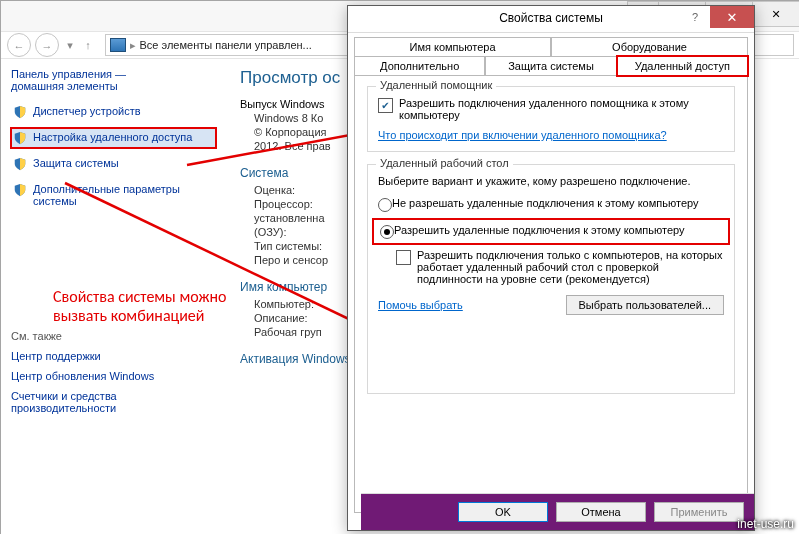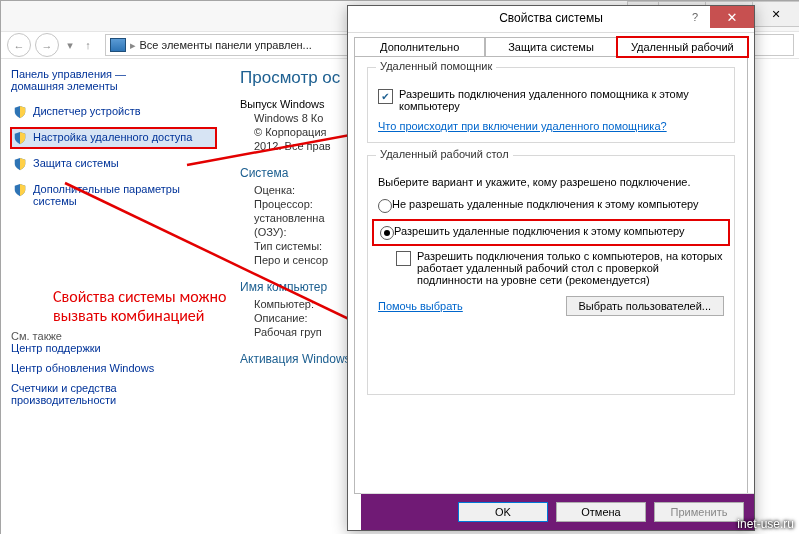--- a/index.html
+++ b/index.html
@@ -18,21 +18,21 @@
   .addr .sep{color:#888}
   .addr .crumb{color:#222}
   .addr .monicon{width:14px;height:12px;background:linear-gradient(#5b9bd5,#2e74b5);border:1px solid #1f4e79}
   .body{display:flex;position:absolute;top:57px;bottom:0;left:0;right:0}
   .leftpane{width:205px;padding:10px 10px}
   .cp-home{color:#003399;margin-bottom:10px}
   .sideitem{display:flex;align-items:flex-start;gap:6px;padding:3px 2px;color:#003399;margin-bottom:6px}
   .sideitem.sel{background:#d7e4f4;outline:2px solid #e30000;outline-offset:-1px;padding-right:6px}
   .shield{width:14px;height:14px;flex-shrink:0}
   .sm-also{margin-top:120px;color:#555}
-  .sm-also .hdr{}
+  .sm-also .hdr{margin-bottom:8px}
   .sm-also .lnk{color:#003399;margin-bottom:8px}
   .main{flex:1;padding:10px 14px}
   .main h2{color:#1e6091;font-weight:400;font-size:17px;margin:0 0 10px}
   .kv{margin:2px 0;color:#333}
   .kv .lbl{display:inline-block;width:140px}
   .sect{color:#1e6091;margin:14px 0 4px;font-size:12px}
   .redtxt{position:absolute;color:#e30000;font-size:16px;font-family:Calibri,Arial,sans-serif;z-index:5;line-height:1.2}
   
   .dialog{position:absolute;left:346px;top:4px;width:406px;height:524px;background:#fff;border:1px solid #5b5b5b;box-shadow:0 3px 14px rgba(0,0,0,.3);z-index:10}
   .dlg-cap{height:26px;background:#fff;position:relative;border-bottom:1px solid #dcdcdc}
@@ -40,21 +40,21 @@
   .dlg-close{position:absolute;right:0;top:0;width:44px;height:22px;background:#c75050;color:#fff;display:flex;align-items:center;justify-content:center;font-size:13px}
   .dlg-help{position:absolute;right:44px;top:0;width:30px;height:22px;display:flex;align-items:center;justify-content:center;color:#666}
   .tabs{padding:4px 6px 0}
   .tabrow{display:flex;margin-bottom:-1px}
   .tab{border:1px solid #b9b9b9;background:#fff;padding:3px 0;text-align:center;font-size:11px;position:relative}
   .tab.active{background:#fff;border-bottom-color:#fff;z-index:2}
   .tabrow.top .tab{flex:1}
   .tabrow.bot .tab{flex:1}
   .tab.remote{outline:2px solid #e30000;outline-offset:-1px}
   .tabpage{border:1px solid #b9b9b9;padding:10px 12px 8px;background:#fff}
-  .group{border:1px solid #d8d8d8;padding:20px 10px 10px;margin-bottom:12px;position:relative}
+  .group{border:1px solid #d8d8d8;padding:10px 10px 10px;margin-bottom:12px;position:relative}
   .group .legend{position:absolute;top:-8px;left:8px;background:#fff;padding:0 4px;color:#333}
   .chk{display:flex;align-items:flex-start;gap:6px;margin-bottom:8px}
   .chkbox{width:13px;height:13px;border:1px solid #5b5b5b;display:inline-flex;align-items:center;justify-content:center;font-size:10px;color:#1e6091;flex-shrink:0;margin-top:1px}
   .link{color:#0066cc;text-decoration:underline}
   .btn{border:1px solid #adadad;background:#f0f0f0;padding:3px 12px;font-size:11px;min-width:64px;text-align:center}
   .btns-bottom{display:flex;gap:8px;justify-content:flex-end;padding:8px 10px;background:#701a75;border-top:1px solid #dcdcdc;position:absolute;bottom:0;left:13px;right:0}
   .radio{display:flex;align-items:flex-start;margin:8px 0}
   .rcirc{width:12px;height:12px;border:1px solid #5b5b5b;border-radius:50%;flex-shrink:0;margin-top:1px;display:flex;align-items:center;justify-content:center}
   .rcirc.on::after{content:"";width:6px;height:6px;border-radius:50%;background:#000}
   .radio.sel{outline:2px solid #e30000;padding:4px 6px;margin:6px -4px}
@@ -181,24 +181,28 @@
   </svg>
 
   <div class="dialog">
     <div class="dlg-cap">
       <span class="dtitle">Свойства системы</span>
       <div class="dlg-help">?</div>
       <div class="dlg-close">✕</div>
     </div>
 
     <div class="tabs">
+      <div class="tabrow top">
+        <div class="tab">Имя компьютера</div>
+        <div class="tab">Оборудование</div>
+      </div>
       <div class="tabrow bot">
         <div class="tab">Дополнительно</div>
         <div class="tab">Защита системы</div>
-        <div class="tab active remote">Удаленный рабочий</div>
+        <div class="tab active remote">Удаленный доступ</div>
       </div>
 
       <div class="tabpage" style="height:418px;position:relative">
 
         <div class="group">
           <span class="legend">Удаленный помощник</span>
           <div class="chk">
             <span class="chkbox">✔</span>
             <span>Разрешить подключения удаленного помощника к этому компьютеру</span>
           </div>

